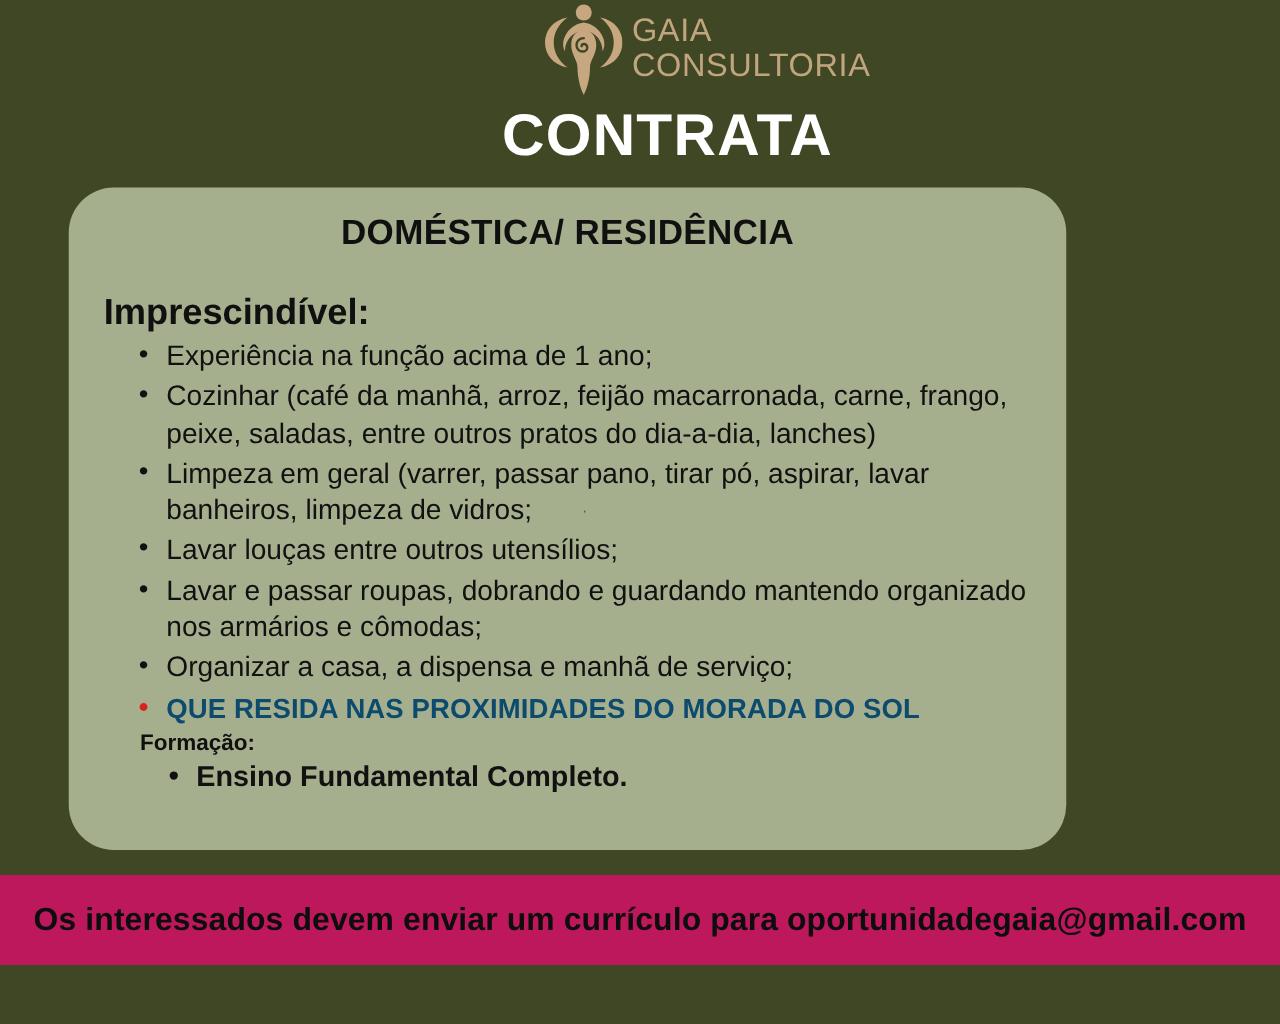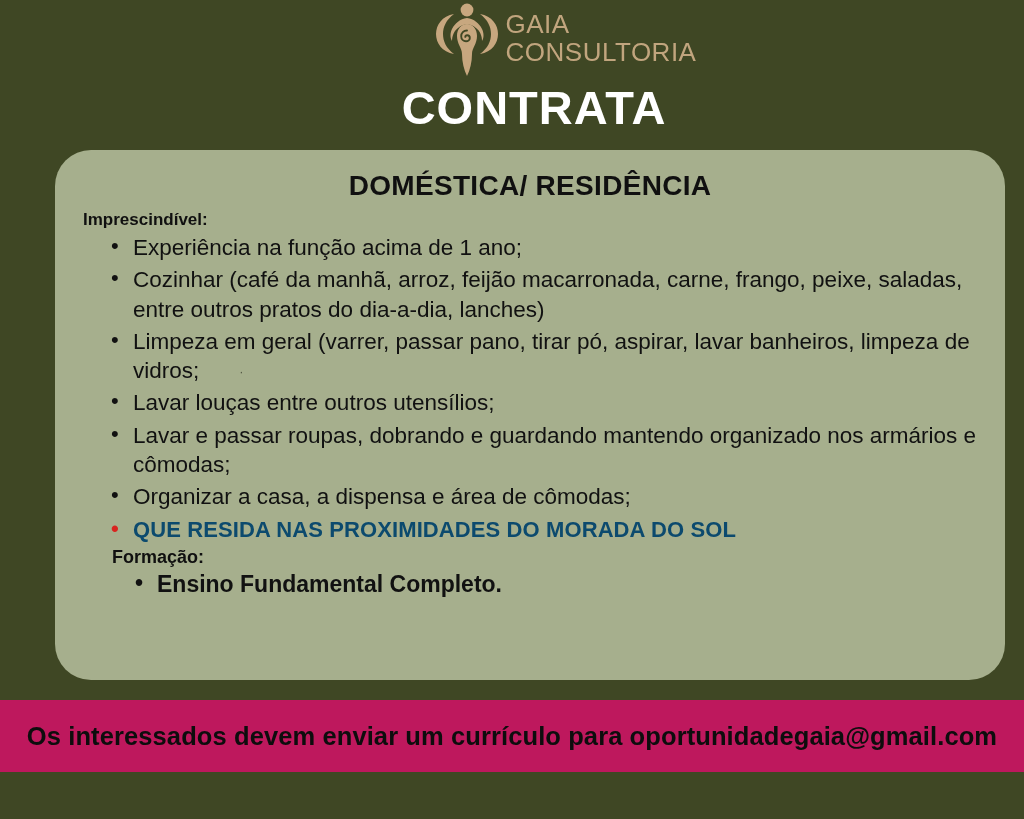--- a/index.html
+++ b/index.html
@@ -55,40 +55,40 @@
     letter-spacing: 1px;
     margin-left: 44px;
     margin-top: 4px;
   }
 
   
   .panel {
     position: absolute;
     left: 55px;
     top: 150px;
-    width: 950px;
+    width: 798px;
     height: 530px;
     background: #a6af8d;
     border-radius: 36px;
     box-sizing: border-box;
     padding: 0;
   }
   .panel-title {
     text-align: center;
     font-size: 28px;
     font-weight: bold;
     color: #101010;
     margin-top: 20px;
     letter-spacing: 0.3px;
   }
   .section-label {
-    font-size: 17px;
+    font-size: 29px;
     font-weight: bold;
     color: #101010;
-    margin: 8px 0 0 28px;
+    margin: 32px 0 0 28px;
   }
   .section-label.formacao {
     margin: 2px 0 0 57px;
     font-size: 18px;
   }
   .req-list {
     list-style: none;
     margin: 2px 0 0 0;
     padding: 0 0 0 52px;
   }
@@ -201,21 +201,21 @@
   <div class="panel-title">DOMÉSTICA/ RESIDÊNCIA</div>
 
   <div class="section-label">Imprescindível:</div>
 
   <ul class="req-list">
     <li>Experiência na função acima de 1 ano;</li>
     <li>Cozinhar (café da manhã, arroz, feijão macarronada, carne, frango, peixe, saladas, entre outros pratos do dia-a-dia, lanches)</li>
     <li><span>Limpeza em geral (varrer, passar pano, tirar pó, aspirar, lavar banheiros, limpeza de vidros;</span><span class="stray-dot">·</span></li>
     <li>Lavar louças entre outros utensílios;</li>
     <li>Lavar e passar roupas, dobrando e guardando mantendo organizado nos armários e cômodas;</li>
-    <li>Organizar a casa, a dispensa e área de cômodas;</li>
+    <li>Organizar a casa, a dispensa e manhã de serviço;</li>
     <li class="highlight">QUE RESIDA NAS PROXIMIDADES DO MORADA DO SOL</li>
   </ul>
 
   <div class="section-label formacao">Formação:</div>
 
   <ul class="edu-list">
     <li>Ensino Fundamental Completo.</li>
   </ul>
 
 </div>

